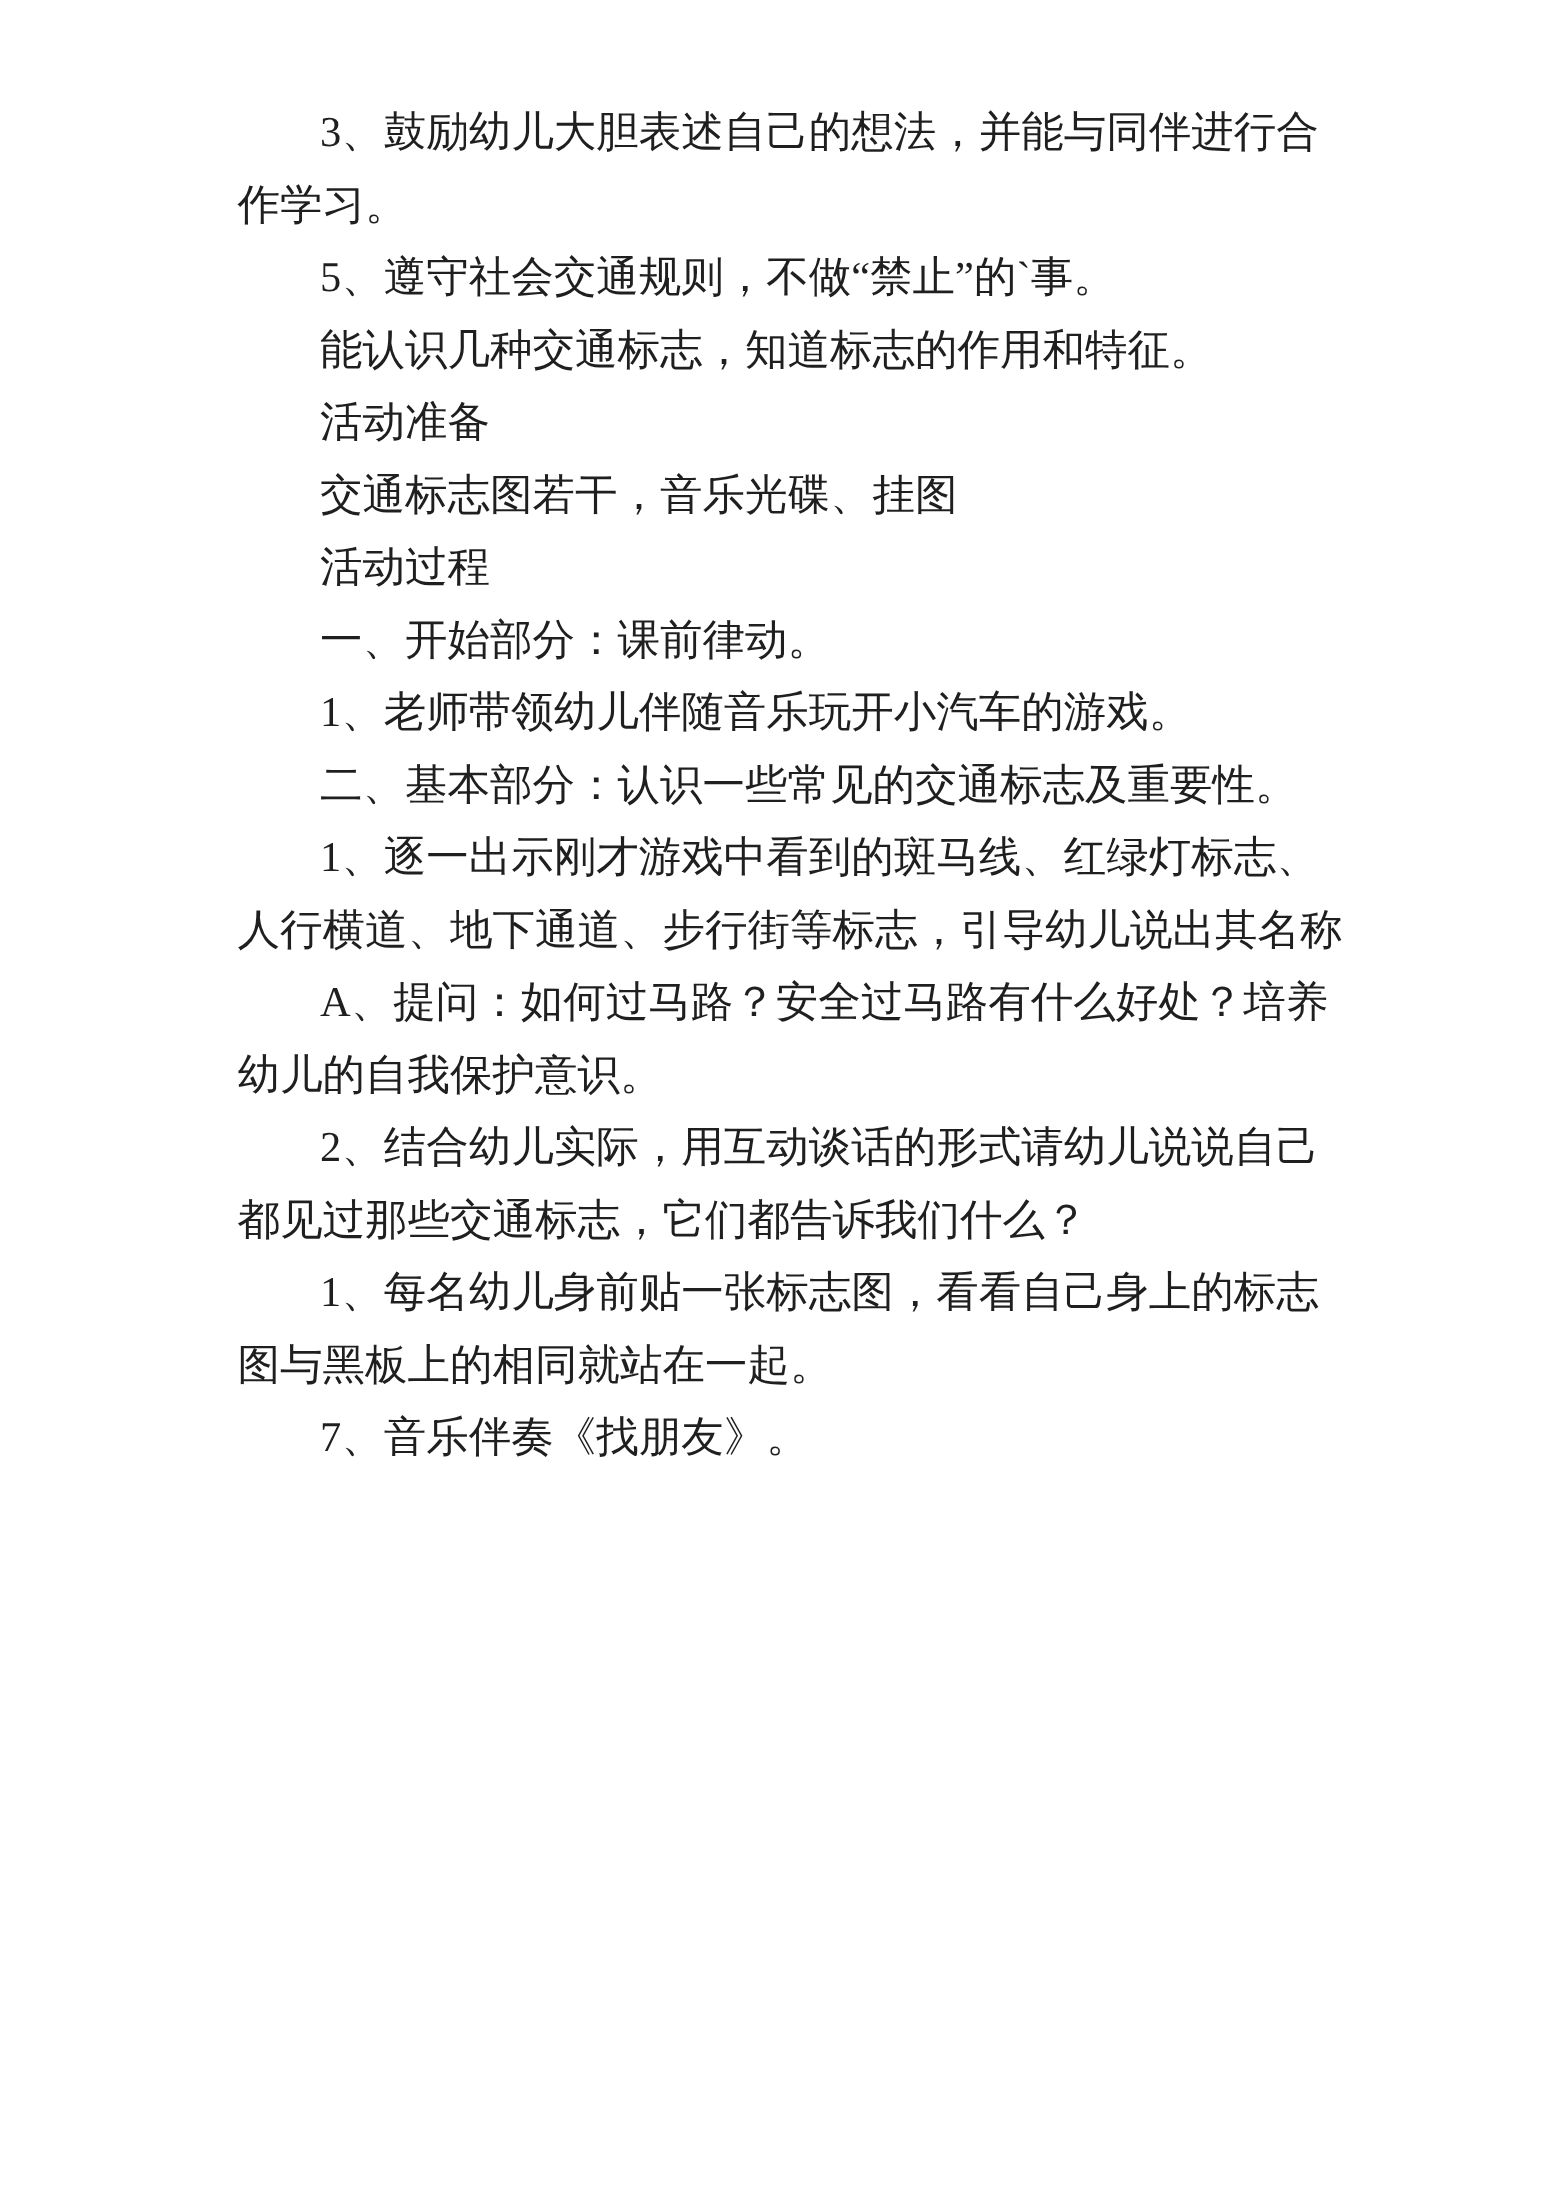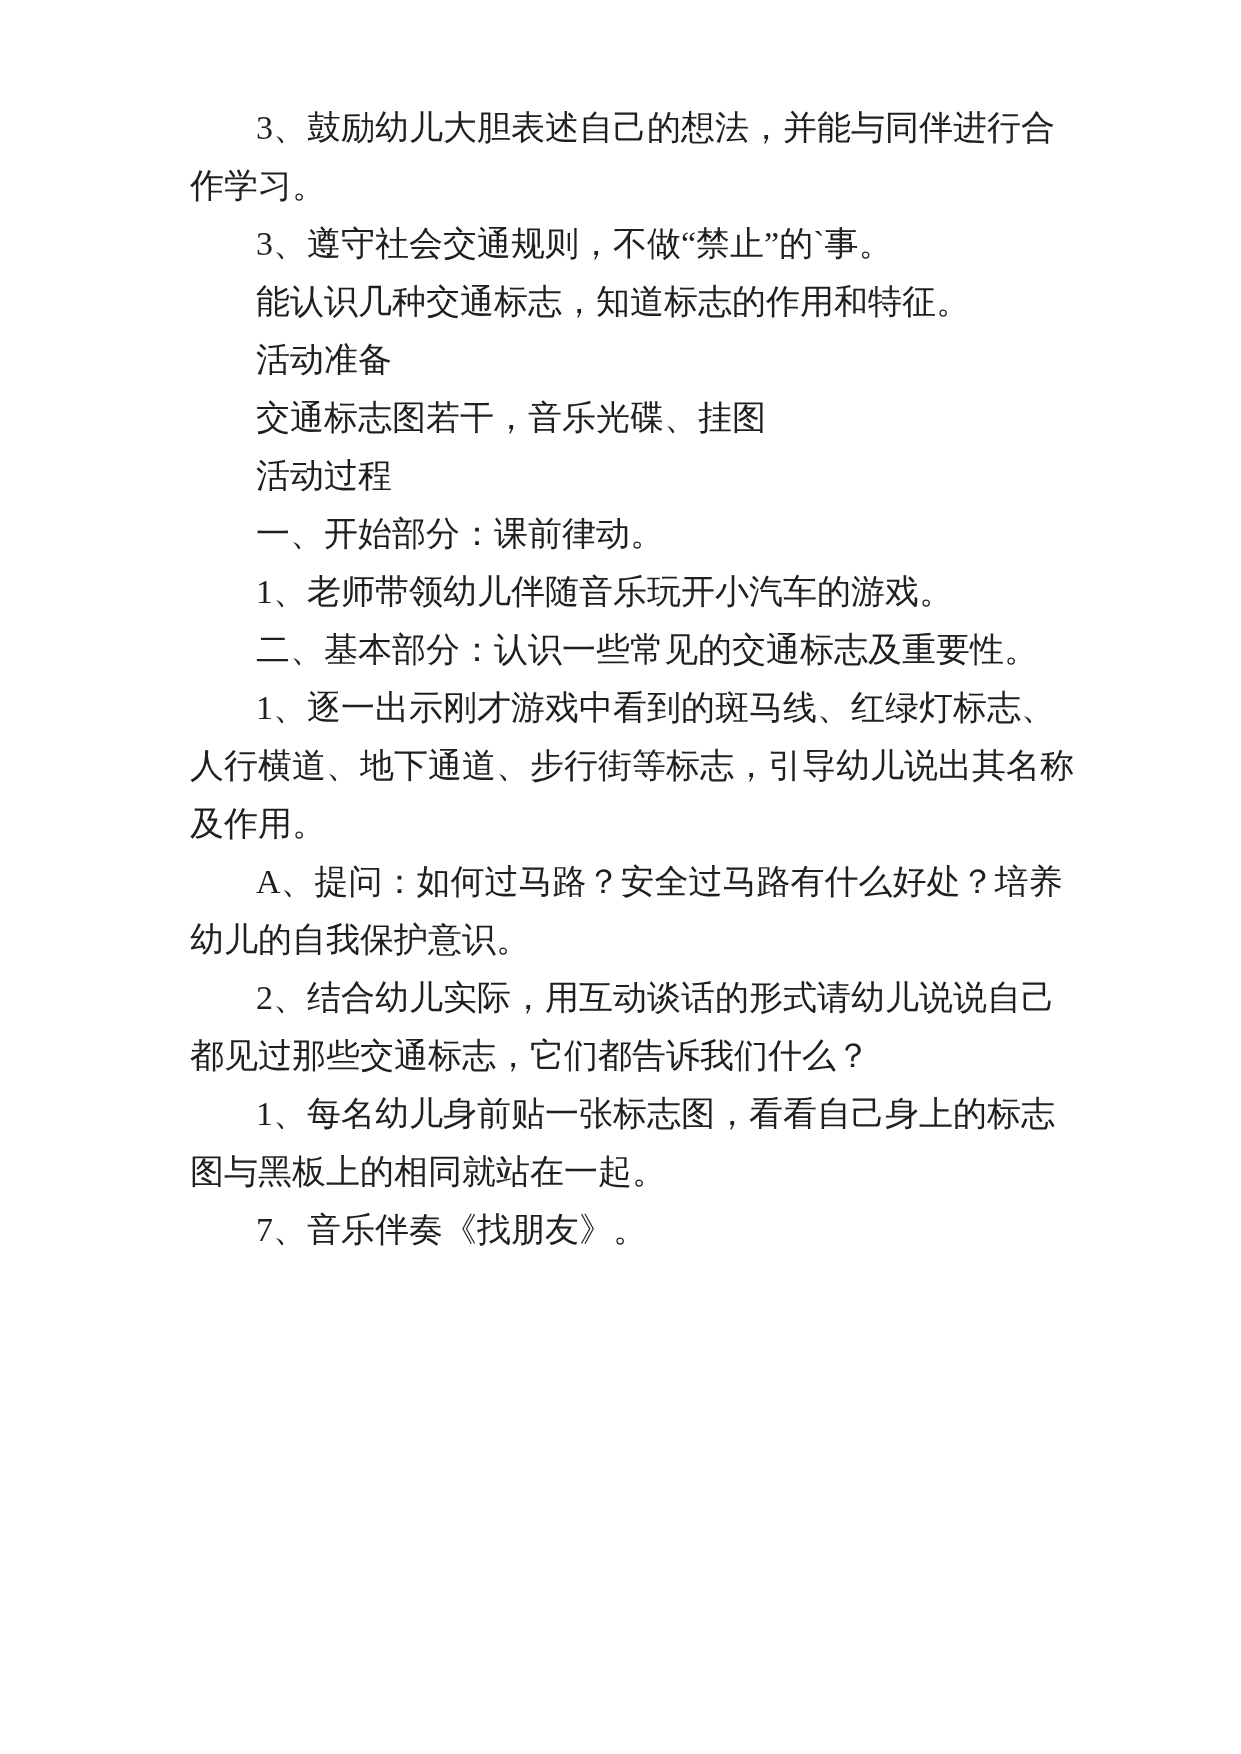--- a/index.html
+++ b/index.html
@@ -15,52 +15,51 @@
     overflow: hidden;
   }
   .page {
     position: absolute;
     top: 0;
     left: 0;
     width: 1241px;
     height: 1754px;
     background: #ffffff;
     box-sizing: border-box;
-    padding: 99px 160px 0 190px;
+    padding: 78px 160px 0 190px;
   }
   .line {
     height: 58px;
     line-height: 58px;
     font-size: 34px;
     color: #1f1f1f;
     white-space: nowrap;
     font-weight: 300;
     letter-spacing: 0px;
   }
   .ind {
     text-indent: 66px;
   }
 </style>
 </head>
 <body>
 
 <div class="page">
   <div class="line ind">3、鼓励幼儿大胆表述自己的想法，并能与同伴进行合</div>
   <div class="line">作学习。</div>
-  <div class="line ind">3、遵守社会交通规则，不做“禁止”的`事。</div>
+  <div class="line ind">5、遵守社会交通规则，不做“禁止”的`事。</div>
   <div class="line ind">能认识几种交通标志，知道标志的作用和特征。</div>
   <div class="line ind">活动准备</div>
   <div class="line ind">交通标志图若干，音乐光碟、挂图</div>
   <div class="line ind">活动过程</div>
   <div class="line ind">一、开始部分：课前律动。</div>
   <div class="line ind">1、老师带领幼儿伴随音乐玩开小汽车的游戏。</div>
   <div class="line ind">二、基本部分：认识一些常见的交通标志及重要性。</div>
   <div class="line ind">1、逐一出示刚才游戏中看到的斑马线、红绿灯标志、</div>
   <div class="line">人行横道、地下通道、步行街等标志，引导幼儿说出其名称</div>
-  <div class="line">及作用。</div>
   <div class="line ind">A、提问：如何过马路？安全过马路有什么好处？培养</div>
   <div class="line">幼儿的自我保护意识。</div>
   <div class="line ind">2、结合幼儿实际，用互动谈话的形式请幼儿说说自己</div>
   <div class="line">都见过那些交通标志，它们都告诉我们什么？</div>
   <div class="line ind">1、每名幼儿身前贴一张标志图，看看自己身上的标志</div>
   <div class="line">图与黑板上的相同就站在一起。</div>
   <div class="line ind">7、音乐伴奏《找朋友》。</div>
 </div>
 
 </body></html>

